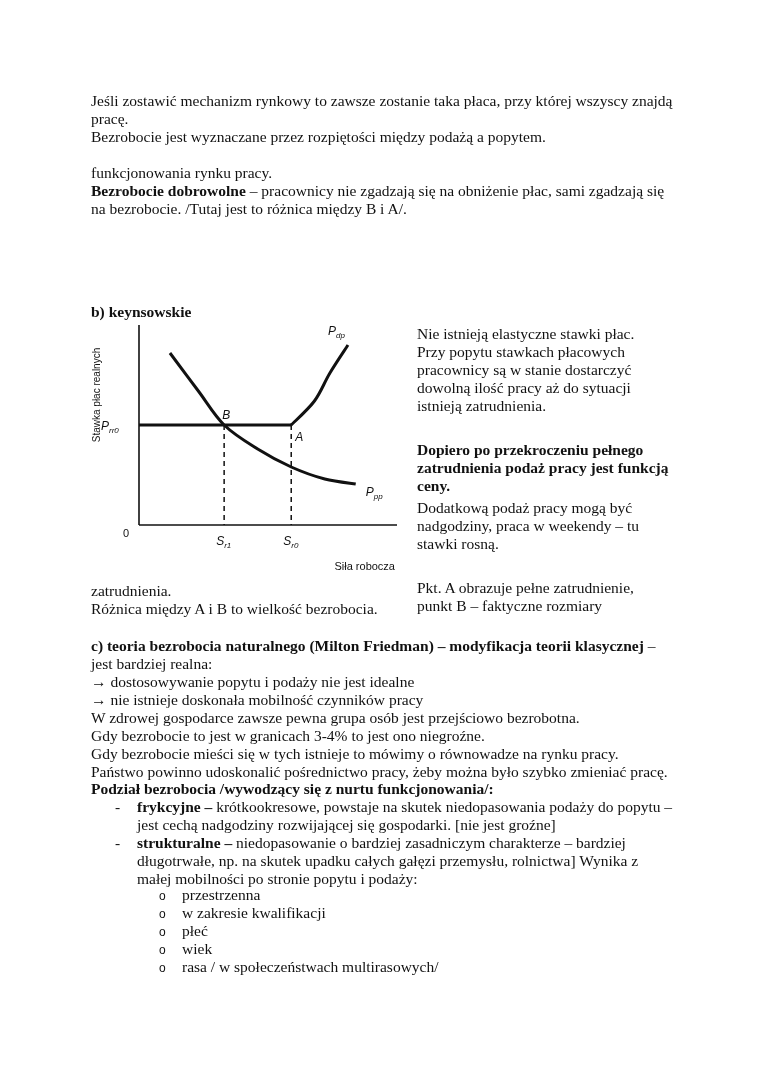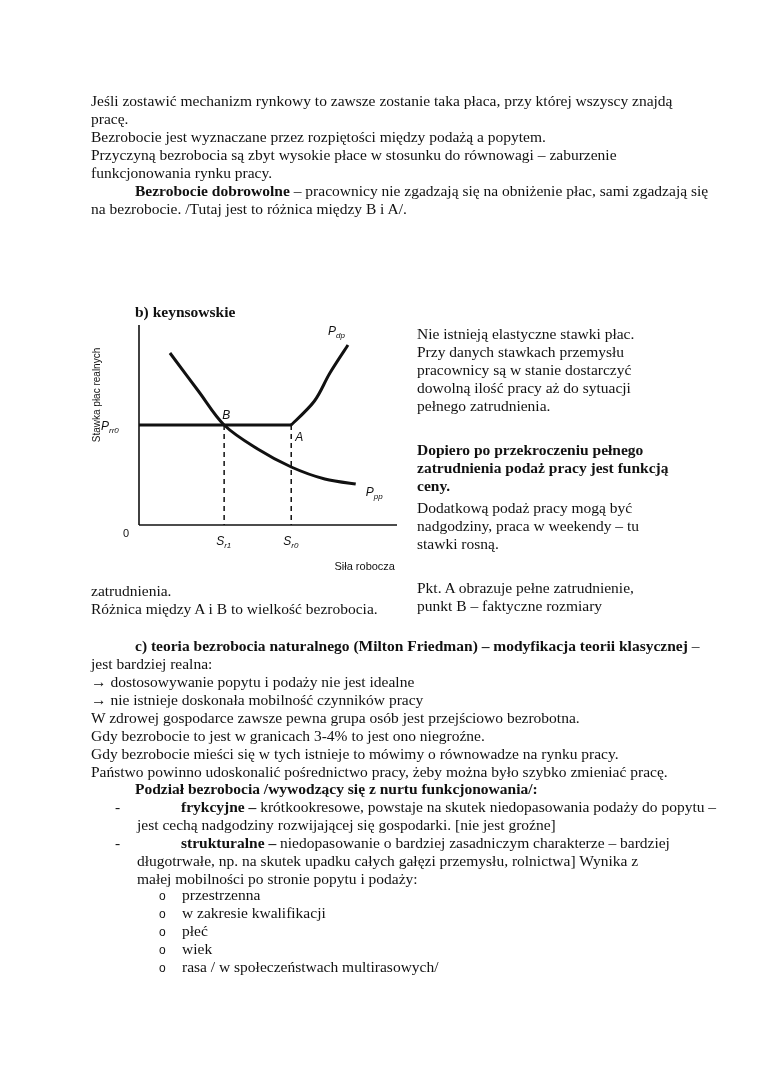--- a/index.html
+++ b/index.html
@@ -1,35 +1,34 @@
 <!DOCTYPE html>
 <html><head>
 <meta charset="utf-8">
 <style>
   html, body { margin:0; padding:0; background:#ffffff; }
   body { width:760px; height:1075px; position:relative; overflow:hidden;
          font-family:"Liberation Serif", serif; font-size:15.5px; color:#111; }
   .page { position:absolute; left:0; top:0; width:728px; height:1075px; }
   .line { position:absolute; left:91px; white-space:nowrap; line-height:18px; }
-  .b { font-weight:bold;margin-left:44px; }
+  .b { font-weight:bold; }
   .right { position:absolute; left:413px; width:290px; line-height:18px; }
   .right p { margin:4px; }
   .bullet-dash { position:absolute; left:115px; }
   .bullet-o { position:absolute; left:159px; font-family:"Liberation Sans", sans-serif; font-size:12px; }
   svg text { font-family:"Liberation Sans", sans-serif; fill:#111; }
 </style>
 </head>
 <body>
 
 <div class="page">
 
   <div class="line" style="top:92px">Jeśli zostawić mechanizm rynkowy to  zawsze zostanie taka płaca, przy której wszyscy znajdą</div>
   <div class="line" style="top:110px">pracę.</div>
   <div class="line" style="top:128px">Bezrobocie jest wyznaczane przez rozpiętości między podażą a popytem.</div>
-  <div class="line" style="top:146px">Przyczyną bezrobocia są zbyt wysokie płace w stosunku do równowagi – zaburzenie</div>
   <div class="line" style="top:164px">funkcjonowania rynku pracy.</div>
   <div class="line" style="top:182px"><span class="b">Bezrobocie dobrowolne</span><span> – pracownicy nie zgadzają się na obniżenie płac, sami zgadzają się</span></div>
   <div class="line" style="top:200px">na bezrobocie. /Tutaj jest to różnica między B i A/.</div>
 
   <div class="line b" style="top:303px">b) keynsowskie</div>
 
   <svg id="chart" width="320" height="260" style="position:absolute; left:88px; top:322px;" viewBox="0 0 320 260">
     <g id="chart-root">
         <line x1="51" y1="3" x2="51" y2="203" stroke="#111" stroke-width="1.6"></line>
         <line x1="51" y1="203" x2="309" y2="203" stroke="#111" stroke-width="1.6"></line>
@@ -45,21 +44,21 @@
         <text x="13" y="108" font-size="12" font-style="italic"><tspan>P</tspan><tspan font-size="8" dy="3">rr0</tspan></text>
         <text x="128.14" y="223" font-size="12" font-style="italic"><tspan>S</tspan><tspan font-size="8" dy="3">r1</tspan></text>
         <text x="195.22000000000003" y="223" font-size="12" font-style="italic"><tspan>S</tspan><tspan font-size="8" dy="3">r0</tspan></text>
         <text x="35" y="215" font-size="11">0</text>
         <text x="307" y="248" font-size="11" text-anchor="end">Siła robocza</text>
         <text x="0" y="0" font-size="10" text-anchor="middle" transform="translate(12,73) rotate(-90)">Stawka płac realnych</text>
       </g>
   </svg>
 
   <div class="right" style="top:321px">
-    <p id="rp1"><span>Nie istnieją elastyczne stawki płac.</span><br><span>Przy danych stawkach przemysłu</span><br><span>pracownicy są w stanie dostarczyć</span><br><span>dowolną ilość pracy aż do sytuacji</span><br><span>pełnego zatrudnienia.</span></p>
+    <p id="rp1"><span>Nie istnieją elastyczne stawki płac.</span><br><span>Przy popytu stawkach płacowych</span><br><span>pracownicy są w stanie dostarczyć</span><br><span>dowolną ilość pracy aż do sytuacji</span><br><span>istnieją zatrudnienia.</span></p>
     <p style="height:18px"></p>
     <p id="rpb" class="b"><span>Dopiero po przekroczeniu pełnego</span><br><span>zatrudnienia podaż pracy jest funkcją</span><br><span>ceny.</span></p>
     <p id="rp2"><span>Dodatkową podaż pracy mogą być</span><br><span>nadgodziny, praca w weekendy – tu</span><br><span>stawki rosną.</span></p>
     <p style="height:18px"></p>
     <p id="rp3"><span>Pkt. A obrazuje pełne zatrudnienie,</span><br><span>punkt B – faktyczne rozmiary</span></p>
   </div>
 
   <div class="line" style="top:582px">zatrudnienia.</div>
   <div class="line" style="top:600px">Różnica między A i B to wielkość bezrobocia.</div>
 

